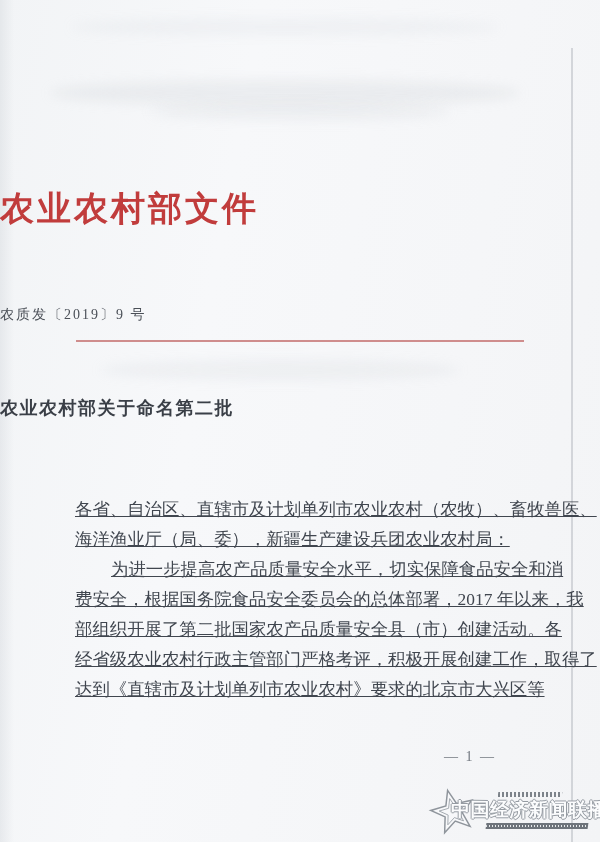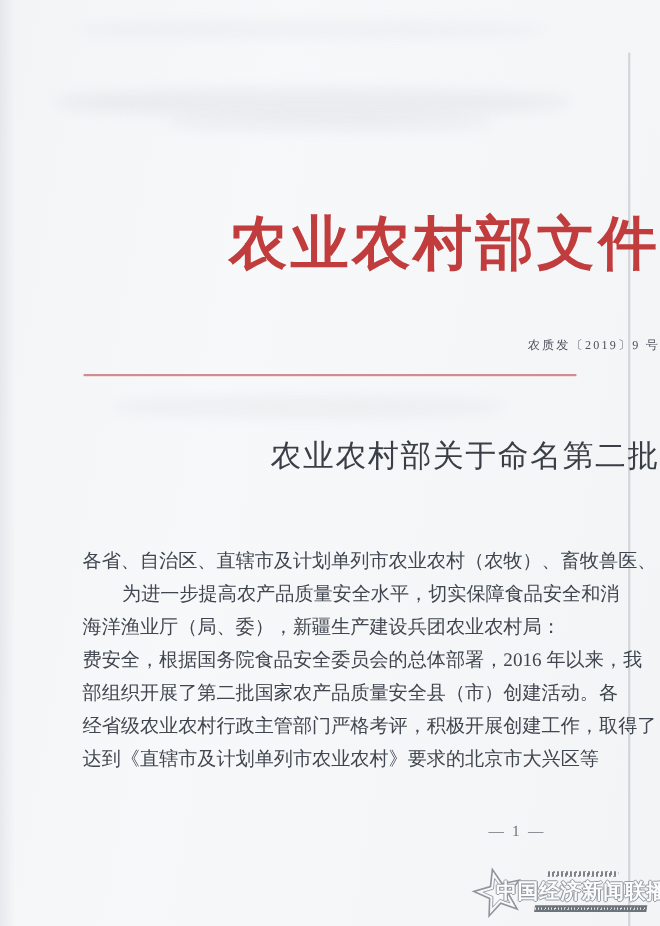--- a/index.html
+++ b/index.html
@@ -28,50 +28,50 @@
   }
   .noise.n1 { left: 50px;  top: 80px;  width: 470px; height: 26px; background: rgba(188,194,202,0.20); }
   .noise.n2 { left: 150px; top: 104px; width: 300px; height: 16px; background: rgba(188,194,202,0.16); }
   .noise.n3 { left: 100px; top: 360px; width: 360px; height: 20px; background: rgba(188,194,202,0.15); }
   .noise.n4 { left: 70px;  top: 18px;  width: 430px; height: 18px; background: rgba(188,194,202,0.12); }
 
   .content { position: absolute; inset: 0; filter: blur(0.25px); }
 
   .letterhead-title {
     position: absolute; top: 186px; left: 0; width: 100%;
-    text-align: right;
-    font-size: 53px; font-weight: 700; letter-spacing: 3px;
+    text-align: left;
+    font-size: 34px; font-weight: 700; letter-spacing: 3px;
     font-family: Liberation Serif, serif;
   }
   .doc-number {
     position: absolute; top: 306px; left: 0; width: 100%;
-    text-align: right;
-    font-size: 11px; letter-spacing: 2px;
+    text-align: left;
+    font-size: 14px; letter-spacing: 2px;
     color: #4a4f57;
   }
   .red-divider {
     position: absolute; top: 340px; left: 76px; width: 448px; height: 2px;
   }
   .notice-title {
     position: absolute; left: 0; width: 100%;
-    text-align: right;
-    font-size: 28px; font-weight: 400; letter-spacing: 1.5px;
+    text-align: left;
+    font-size: 18px; font-weight: 700; letter-spacing: 1.5px;
     color: #3a3f47;
   }
   .notice-title.l1 { top: 396px; }
   .notice-title.l2 { top: 430px; }
 
   .body-block {
     position: absolute; top: 494px; left: 75px; width: 450px;
     font-size: 17.4px; color: #40464f;
     line-height: 30px;
   }
   .body-line {
     height: 30px; white-space: nowrap;
-    text-align: justify; text-align-last: justify;
+    text-align: justify; text-align-last: justify; text-decoration: underline;
   }
   .body-line.flow { text-align: left; text-align-last: left; }
   .body-line.indent { padding-left: 36px; }
 
   .page-number {
     position: absolute; top: 749px; left: 420px; width: 100px;
     text-align: center;
     font-size: 14px; letter-spacing: 2px; color: #70767e;
   }
 
@@ -118,23 +118,23 @@
     <div class="letterhead-title" style="color:#c13c3c;">农业农村部文件</div>
 
     <div class="doc-number">农质发〔2019〕9 号</div>
 
     <div class="red-divider" style="background:#cf8d8d;"></div>
 
     <div class="notice-title l1">农业农村部关于命名第二批</div>
 
     <div class="body-block">
       <div class="body-line">各省、自治区、直辖市及计划单列市农业农村（农牧）、畜牧兽医、</div>
+      <div class="body-line flow">海洋渔业厅（局、委），新疆生产建设兵团农业农村局：</div>
       <div class="body-line indent">为进一步提高农产品质量安全水平，切实保障食品安全和消</div>
-      <div class="body-line flow">海洋渔业厅（局、委），新疆生产建设兵团农业农村局：</div>
-      <div class="body-line">费安全，根据国务院食品安全委员会的总体部署，2016 年以来，我</div>
+      <div class="body-line">费安全，根据国务院食品安全委员会的总体部署，2017 年以来，我</div>
       <div class="body-line">部组织开展了第二批国家农产品质量安全县（市）创建活动。各</div>
       <div class="body-line">经省级农业农村行政主管部门严格考评，积极开展创建工作，取得了</div>
       <div class="body-line">达到《直辖市及计划单列市农业农村》要求的北京市大兴区等</div>
     </div>
 
     <div class="page-number">— 1 —</div>
 
     <div class="watermark">
       <svg class="wm-star" width="58" height="52" viewBox="-30 -28 60 56">
         <g transform="rotate(-14)">

